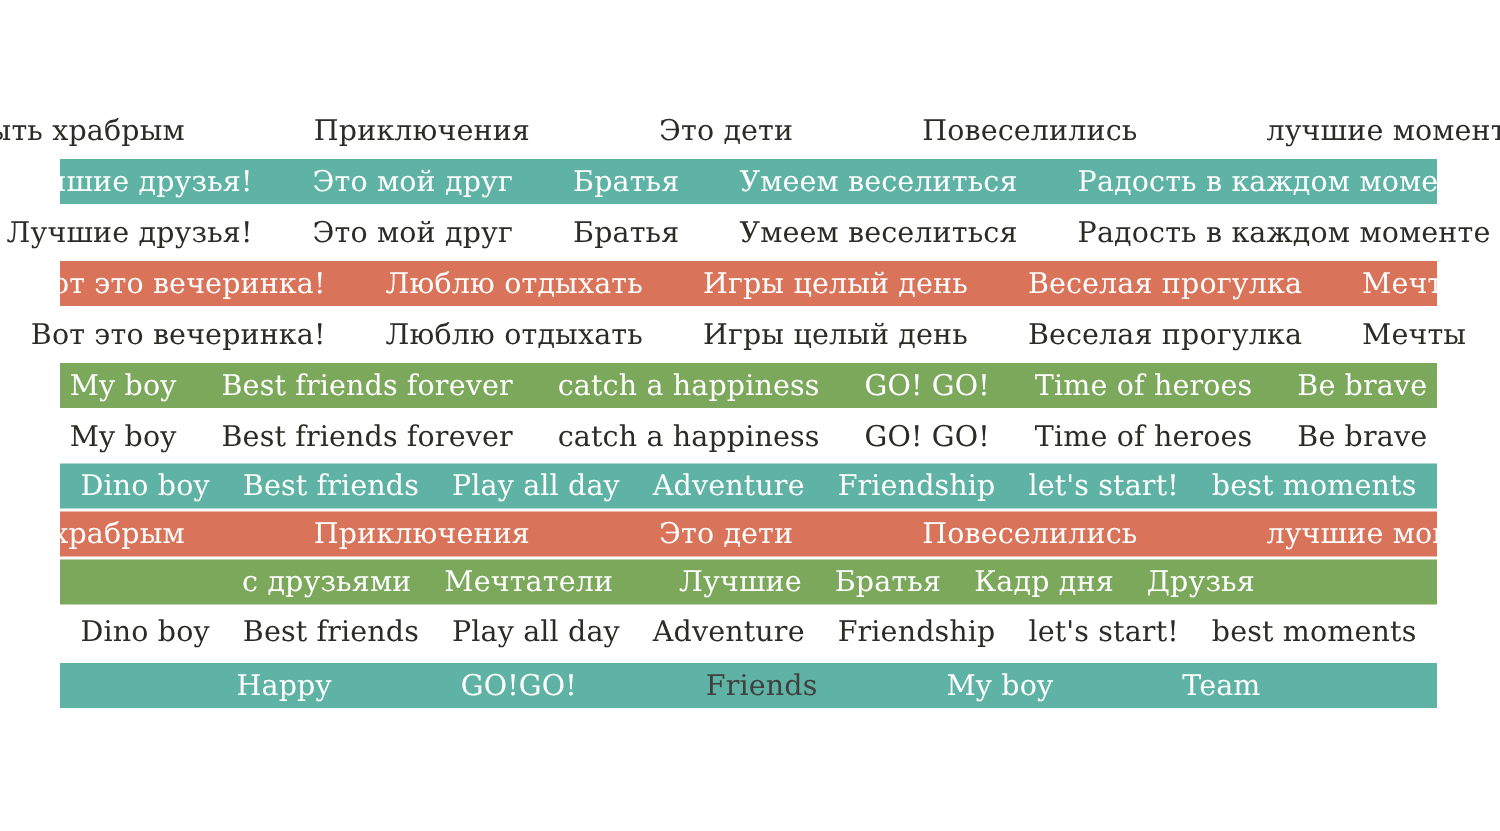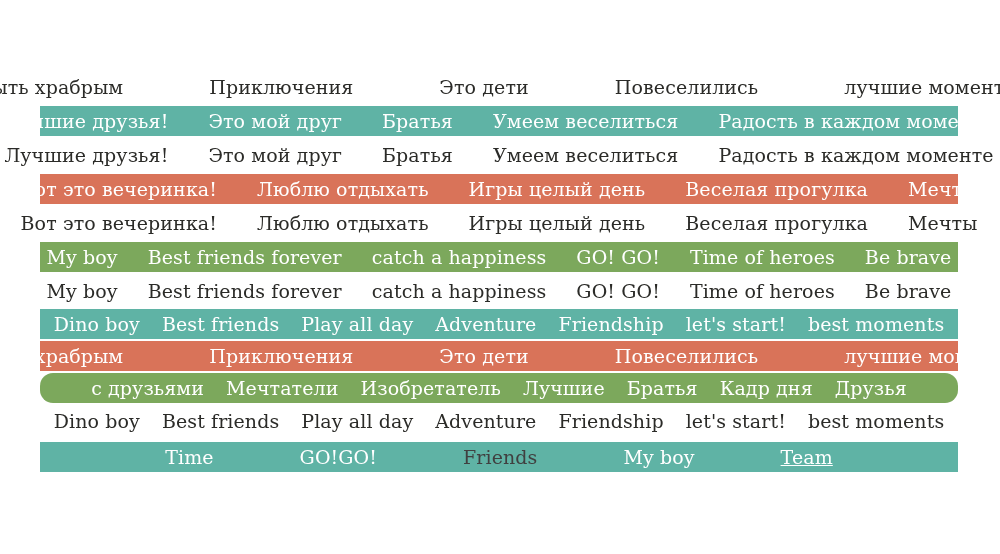--- a/index.html
+++ b/index.html
@@ -197,27 +197,26 @@
           <span class="gap-xl"></span>
           <span class="tag" style="color: rgb(255, 255, 255);">Приключения</span>
           <span class="gap-xl"></span>
           <span class="tag" style="color: rgb(255, 255, 255);">Это дети</span>
           <span class="gap-xl"></span>
           <span class="tag" style="color: rgb(255, 255, 255);">Повеселились</span>
           <span class="gap-xl"></span>
           <span class="tag" style="color: rgb(255, 255, 255);">лучшие моменты</span>
         </div>
       </div>
-      <div class="row band" style="margin-top: 2px; background: rgb(124, 168, 92); border-radius: 13px;">
+      <div class="row band" style="margin-top: 2px; background: rgb(124, 168, 92);">
         <div class="inner">
           <span class="tag" style="color: rgb(255, 255, 255);">с друзьями</span>
           <span class="gap-sm"></span>
           <span class="tag" style="color: rgb(255, 255, 255);">Мечтатели</span>
           <span class="gap-sm"></span>
-          <span class="tag" style="color: rgb(255, 255, 255);">Изобретатель</span>
           <span class="gap-sm"></span>
           <span class="tag" style="color: rgb(255, 255, 255);">Лучшие</span>
           <span class="gap-sm"></span>
           <span class="tag" style="color: rgb(255, 255, 255);">Братья</span>
           <span class="gap-sm"></span>
           <span class="tag" style="color: rgb(255, 255, 255);">Кадр дня</span>
           <span class="gap-sm"></span>
           <span class="tag" style="color: rgb(255, 255, 255);">Друзья</span>
         </div>
       </div>
@@ -233,25 +232,25 @@
           <span class="gap-sm"></span>
           <span class="tag" style="color: rgb(43, 43, 40);">Friendship</span>
           <span class="gap-sm"></span>
           <span class="tag" style="color: rgb(43, 43, 40);">let's start!</span>
           <span class="gap-sm"></span>
           <span class="tag" style="color: rgb(43, 43, 40);">best moments</span>
         </div>
       </div>
       <div class="row band" style="margin-top: 6px; background: rgb(95, 179, 165);">
         <div class="inner">
-          <span class="tag" style="color: rgb(255, 255, 255);">Time</span>
+          <span class="tag" style="color: rgb(255, 255, 255);">Happy</span>
           <span class="gap-xl"></span>
           <span class="tag" style="color: rgb(255, 255, 255);">GO!GO!</span>
           <span class="gap-xl"></span>
           <span class="tag" style="color: #404040;">Friends</span>
           <span class="gap-xl"></span>
           <span class="tag" style="color: rgb(255, 255, 255);">My boy</span>
           <span class="gap-xl"></span>
-          <span class="tag" style="color: rgb(255, 255, 255); text-decoration: underline;">Team</span>
+          <span class="tag" style="color: rgb(255, 255, 255);">Team</span>
         </div>
       </div>
     </div>
 </div>
 
 </body></html>

